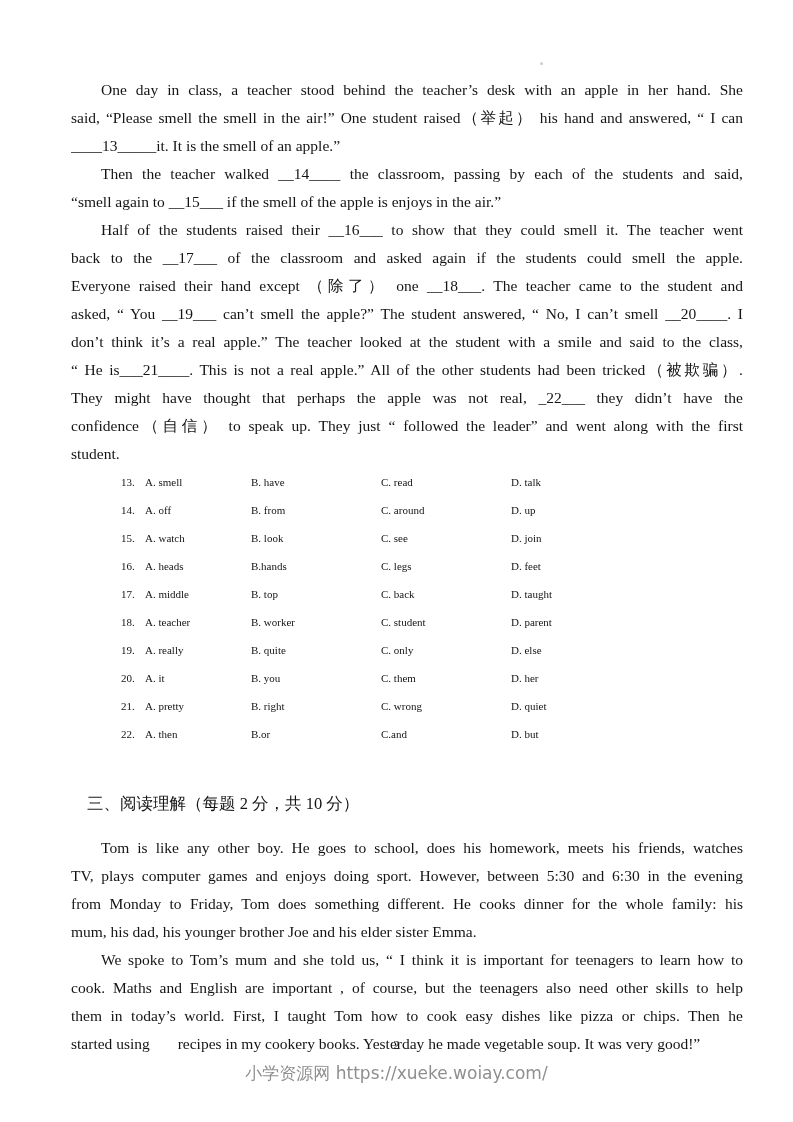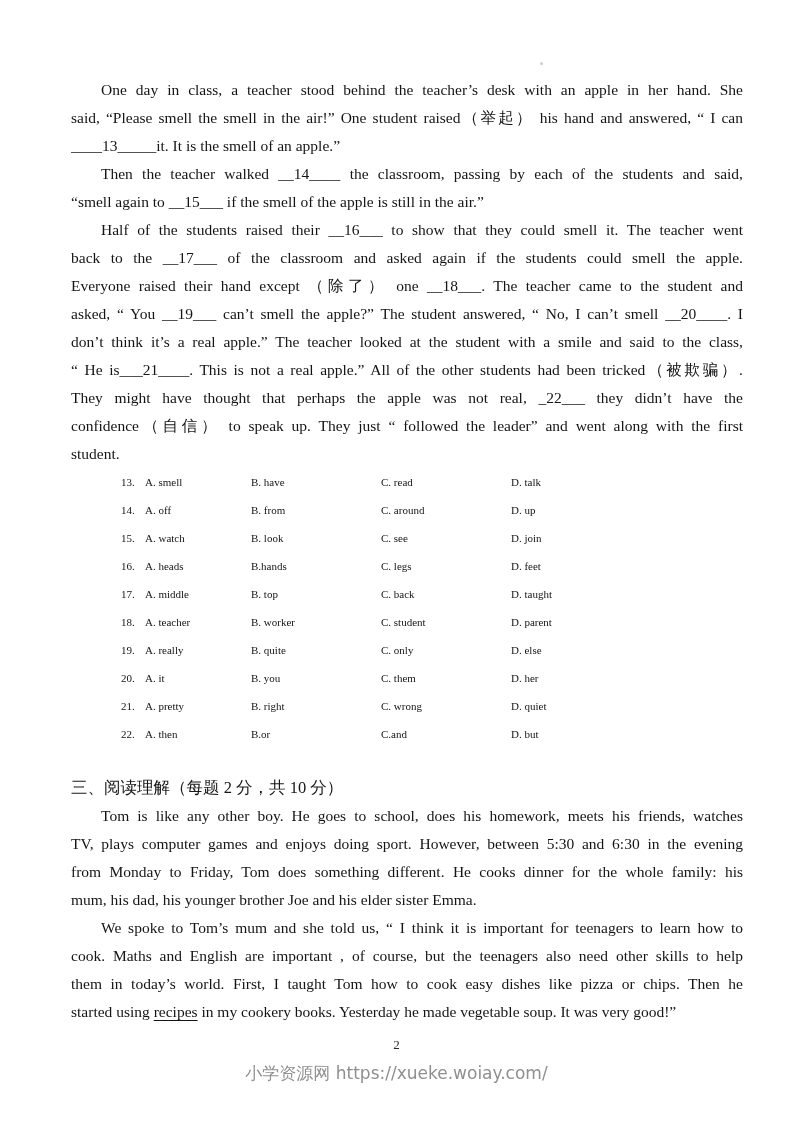--- a/index.html
+++ b/index.html
@@ -29,39 +29,39 @@
     overflow: hidden;
   }
   .line.j {
     text-align: justify;
     text-align-last: justify;
   }
   .line.ind {
     text-indent: 30px;
   }
   .u {
-    text-decoration: underline;
     text-underline-offset: 3px;
+    margin-left: 24px;
   }
   .opts { }
   .opt-row {
     display: flex;
     font-size: 11px;
     line-height: 28px;
     height: 28px;
     padding-left: 50px;
   }
   .opt-num { width: 24px; flex: none; }
   .opt-a { width: 106px; flex: none; }
   .opt-b { width: 130px; flex: none; font-family: Liberation Serif, serif; }
   .opt-c { width: 130px; flex: none; }
   .opt-d { flex: 1; }
   .spacer { height: 26px; }
   .heading {
-    margin: 0;
+    margin: 16px;
     font-size: 16.5px;
     font-weight: normal;
     line-height: 28px;
     height: 28px;
   }
   .stray-dot {
     position: absolute;
     left: 540px;
     top: 62px;
     width: 3px;
@@ -102,21 +102,21 @@
   <div class="content">
 
     <section id="cloze-paragraphs">
         <div>
           <div class="line j ind"><span>One day in class, a teacher stood behind the teacher’s desk with an apple in her hand. She</span></div>
           <div class="line j"><span>said, “Please smell the smell in the air!” One student raised（举起） his hand and answered, “ I can</span></div>
           <div class="line"><span>____13_____it. It is the smell of an apple.”</span></div>
         </div>
         <div>
           <div class="line j ind"><span>Then the teacher walked __14____ the classroom, passing by each of the students and said,</span></div>
-          <div class="line"><span>“smell again to __15___ if the smell of the apple is still in the air.”</span></div>
+          <div class="line"><span>“smell again to __15___ if the smell of the apple is enjoys in the air.”</span></div>
         </div>
         <div>
           <div class="line j ind"><span>Half of the students raised their __16___ to show that they could smell it. The teacher went</span></div>
           <div class="line j"><span>back to the __17___ of the classroom and asked again if the students could smell the apple.</span></div>
           <div class="line j"><span>Everyone raised their hand except （除了） one __18___. The teacher came to the student and</span></div>
           <div class="line j"><span>asked, “ You __19___ can’t smell the apple?” The student answered, “ No, I can’t smell __20____. I</span></div>
           <div class="line j"><span>don’t think it’s a real apple.” The teacher looked at the student with a smile and said to the class,</span></div>
           <div class="line j"><span>“ He is___21____. This is not a real apple.” All of the other students had been tricked（被欺骗）.</span></div>
           <div class="line j"><span>They might have thought that perhaps the apple was not real, _22___ they didn’t have the</span></div>
           <div class="line j"><span>confidence（自信） to speak up. They just “ followed the leader” and went along with the first</span></div>

